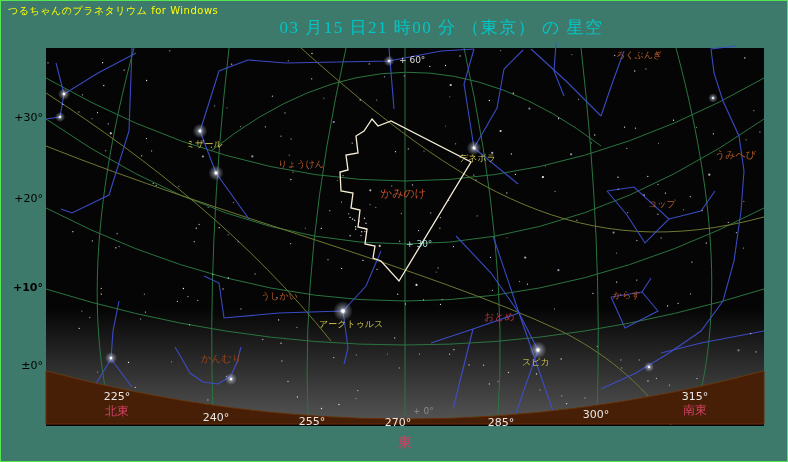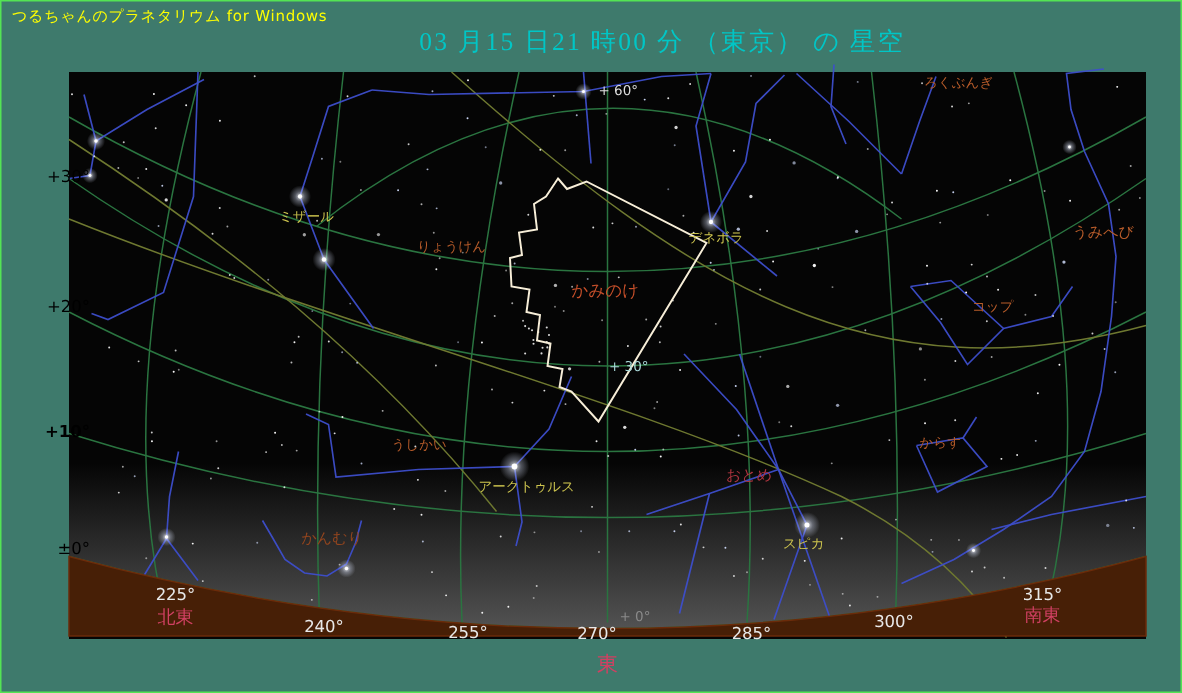--- a/index.html
+++ b/index.html
@@ -21,21 +21,21 @@
     text-align:center;text-indent:95px;
     font-size:17px;letter-spacing:1.5px;white-space:nowrap;
   }
   #sky{
     position:absolute;left:45px;top:47px;
     overflow:visible;
     display:block;
   }
   .alt-label{
     position:absolute;left:6px;width:36px;
-    text-align:right;color:#000;font-size:11px;margin-left:17px;
+    text-align:right;color:#000;font-size:11px;
   }
   #east-label{
     position:absolute;left:388px;top:433px;width:32px;
     text-align:center;font-size:14px;
   }
   svg text{font-family:"DejaVu Sans",sans-serif;}
 </style>
 </head>
 <body>
 
@@ -408,16 +408,16 @@
       <text x="311" y="424" fill="#E8E8E8" font-size="11" text-anchor="middle">255°</text>
       <text x="397" y="425" fill="#E8E8E8" font-size="11" text-anchor="middle">270°</text>
       <text x="500" y="425" fill="#E8E8E8" font-size="11" text-anchor="middle">285°</text>
       <text x="595" y="417" fill="#E8E8E8" font-size="11" text-anchor="middle">300°</text>
       <text x="694" y="399" fill="#E8E8E8" font-size="11" text-anchor="middle">315°</text>
       <text x="116" y="414" fill="#D04062" font-size="12" text-anchor="middle">北東</text>
       <text x="694" y="413" fill="#D04062" font-size="12" text-anchor="middle">南東</text>
     </svg>
   <div id="east-label" style="color: rgb(208, 64, 98);">東</div>
 <div class="alt-label" style="top: 110px;">+30°</div>
-    <div class="alt-label" style="top: 197px;">+20°</div>
+    <div class="alt-label" style="top: 191px;">+20°</div>
     <div class="alt-label" style="top: 280px; font-weight: bold;">+10°</div>
     <div class="alt-label" style="top: 358px;">±0°</div>
   </div>
 
 </body></html>

